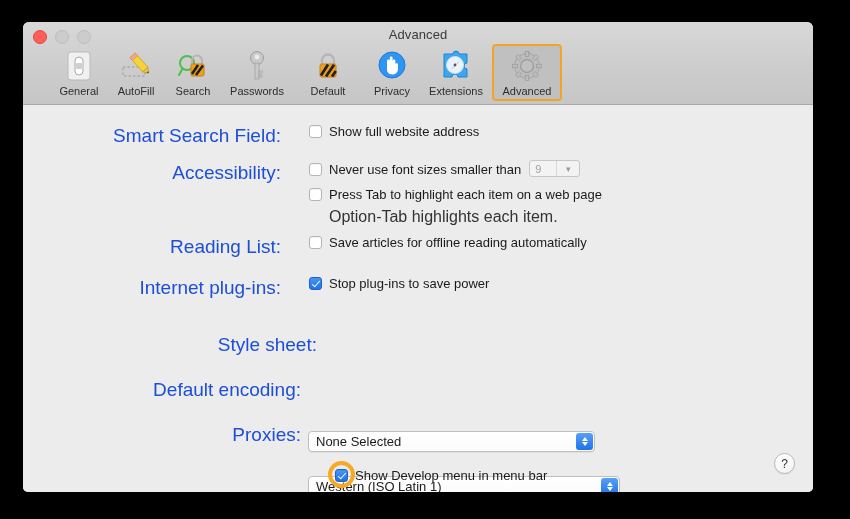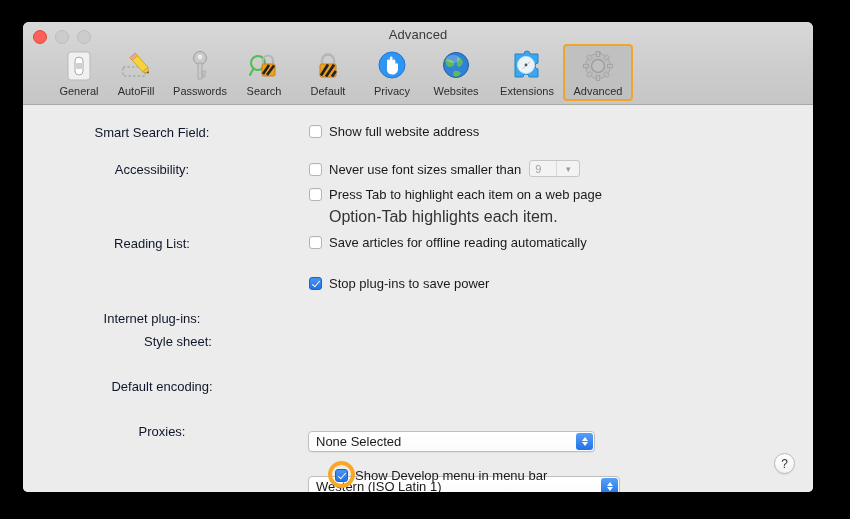--- a/index.html
+++ b/index.html
@@ -102,23 +102,23 @@
     position: relative;
     height: 387px;
     background: #ececec;
   }
   .row {
     position: absolute;
     display: flex;
     align-items: flex-start;
   }
   .flabel {
-    font-size: 13px;
-    color: #0f172a;
-    text-align: center;
+    font-size: 19px;
+    color: #1d4ed8;
+    text-align: right;
     white-space: nowrap;
   }
 
   
   .cbwrap {
     display: inline-flex;
     align-items: center;
   }
   .cbox {
     width: 13px; height: 13px;
@@ -291,46 +291,46 @@
               <rect x="18" y="2" width="7" height="19" fill="#f6d23c" stroke="#c9a418" stroke-width="0.8"></rect>
               <rect x="18" y="2" width="7" height="3.5" fill="#f2a0b4" stroke="#c9a418" stroke-width="0.8"></rect>
               <path d="M18 21 L21.5 26 L25 21 Z" fill="#e8c16a" stroke="#c9a418" stroke-width="0.8"></path>
               <path d="M20.2 24 L21.5 26 L22.8 24 Z" fill="#4a4a4a"></path>
             </g>
           </svg>
         </div>
         <span class="tlabel">AutoFill</span>
       </div>
 
+      <div class="tab">
+        <div class="glyph">
+          <svg width="34" height="32" viewBox="0 0 34 32">
+            <circle cx="11" cy="13" r="7" fill="none" stroke="#4cbf4c" stroke-width="2"></circle>
+            <path d="M6.5 18.5 L3 25" stroke="#4cbf4c" stroke-width="2" stroke-linecap="round"></path>
+            <path d="M16 14 v-3.5 a5 5 0 0 1 10 0 V14" fill="none" stroke="#b5b5b5" stroke-width="2.2"></path>
+            <rect x="15" y="14" width="13" height="12" rx="1.5" fill="#f0a020" stroke="#c77f12"></rect>
+            <path d="M16 24 L22 15 M20 25 L27 15.5" stroke="#222" stroke-width="2.6"></path>
+          </svg>
+        </div>
+        <span class="tlabel">Search</span>
+      </div>
+
       <div class="tab wide">
         <div class="glyph">
           <svg width="26" height="32" viewBox="0 0 26 32">
             <circle cx="13" cy="8" r="6.5" fill="#c9c9c9" stroke="#9d9d9d"></circle>
             <circle cx="13" cy="7" r="2.4" fill="#ececec"></circle>
             <rect x="11" y="13" width="4" height="16" fill="#c9c9c9" stroke="#9d9d9d" stroke-width="0.7"></rect>
             <rect x="15" y="21" width="3.5" height="2.2" fill="#c9c9c9" stroke="#9d9d9d" stroke-width="0.6"></rect>
             <rect x="15" y="25" width="3" height="2" fill="#c9c9c9" stroke="#9d9d9d" stroke-width="0.6"></rect>
           </svg>
         </div>
         <span class="tlabel">Passwords</span>
       </div>
 
-      <div class="tab">
-        <div class="glyph">
-          <svg width="34" height="32" viewBox="0 0 34 32">
-            <circle cx="11" cy="13" r="7" fill="none" stroke="#4cbf4c" stroke-width="2"></circle>
-            <path d="M6.5 18.5 L3 25" stroke="#4cbf4c" stroke-width="2" stroke-linecap="round"></path>
-            <path d="M16 14 v-3.5 a5 5 0 0 1 10 0 V14" fill="none" stroke="#b5b5b5" stroke-width="2.2"></path>
-            <rect x="15" y="14" width="13" height="12" rx="1.5" fill="#f0a020" stroke="#c77f12"></rect>
-            <path d="M16 24 L22 15 M20 25 L27 15.5" stroke="#222" stroke-width="2.6"></path>
-          </svg>
-        </div>
-        <span class="tlabel">Search</span>
-      </div>
-
       <div class="tab wide">
         <div class="glyph">
           <svg width="28" height="32" viewBox="0 0 28 32">
             <path d="M8 15 v-4.5 a6 6 0 0 1 12 0 V15" fill="none" stroke="#b5b5b5" stroke-width="2.4"></path>
             <rect x="6" y="14" width="16" height="13" rx="1.8" fill="#f0a020" stroke="#c77f12"></rect>
             <path d="M7 25.5 L14 14.5 M12 26.5 L20 14.8 M18 26.5 L21.8 21" stroke="#222" stroke-width="2.8"></path>
           </svg>
         </div>
         <span class="tlabel">Default</span>
       </div>
@@ -339,33 +339,20 @@
         <div class="glyph">
           <svg width="32" height="32" viewBox="0 0 32 32">
             <circle cx="16" cy="15" r="13" fill="#2f95f2"></circle>
             <circle cx="16" cy="15" r="13" fill="none" stroke="#1d7ad6"></circle>
             <path d="M11 16 v-5 a1.4 1.4 0 0 1 2.8 0 v-3 a1.4 1.4 0 0 1 2.8 0 v3 a1.4 1.4 0 0 1 2.8 0 v3 a1.4 1.4 0 0 1 2.6 0.4 v4.5 c0 3.4 -2.6 5.6 -5.8 5.6 c-3.2 0 -5.2 -2 -5.2 -5.2 z" fill="#ffffff"></path>
           </svg>
         </div>
         <span class="tlabel">Privacy</span>
       </div>
 
-      <div class="tab wide">
-        <div class="glyph">
-          <svg width="30" height="32" viewBox="0 0 30 32">
-            <circle cx="15" cy="15" r="12.5" fill="#2f82d8"></circle>
-            <path d="M4 10 q4 -2 8 1 q3 3 0 5 q-3 2 -6 0 z" fill="#5eb95e"></path>
-            <path d="M16 7 q5 1 6 5 q-1 4 -4 5 q-3 -1 -2 -5 z" fill="#5eb95e"></path>
-            <path d="M13 21 q4 -1 7 2 q-2 4 -6 4 q-3 -2 -1 -6 z" fill="#5eb95e"></path>
-            <circle cx="15" cy="15" r="12.5" fill="none" stroke="#1c5f9e"></circle>
-            <ellipse cx="12" cy="9" rx="7" ry="4" fill="#ffffff" opacity="0.22"></ellipse>
-          </svg>
-        </div>
-        <span class="tlabel">Websites</span>
-      </div>
 
       <div class="tab wide">
         <div class="glyph">
           <svg width="32" height="32" viewBox="0 0 32 32">
             <path d="M4 4 h9 a3 3 0 0 1 6 0 h8 v9 a3 3 0 0 0 0 6 v8 h-9 a3 3 0 0 0 -6 0 H4 z" fill="#3ba7f0" stroke="#2383c7"></path>
             <circle cx="15" cy="15" r="8.5" fill="#e9f3fb" stroke="#cfe1ef"></circle>
             <path d="M11 19 L18 13 L19 11 L13 18 Z" fill="#e03a2f"></path>
             <path d="M19 11 L13 18 L11 19 L18 13 Z" fill="#ffffff" opacity="0.85"></path>
             <circle cx="15" cy="15" r="1.4" fill="#555"></circle>
           </svg>
@@ -439,21 +426,21 @@
       <div class="flabel" style="width:258px;">Reading List:</div>
     </div>
     <div class="row" style="left:286px; top:130px;">
       <label class="cbwrap">
         <span class="cbox"></span>
         <span class="cblabel">Save articles for offline reading automatically</span>
       </label>
     </div>
 
     <div class="row" style="left:0; top:172px; width:258px;">
-      <div class="flabel" style="width:258px;margin-top:34px;">Internet plug-ins:</div>
+      <div class="flabel" style="width:258px;">Internet plug-ins:</div>
     </div>
     <div class="row" style="left:286px; top:171px;">
       <label class="cbwrap">
         <span class="cbox checked"></span>
         <span class="cblabel">Stop plug-ins to save power</span>
       </label>
     </div>
 
     <div class="row" style="left:0; top:229px; width:278px;margin-left:16px;">
       <div class="flabel" style="width:278px;">Style sheet:</div>

